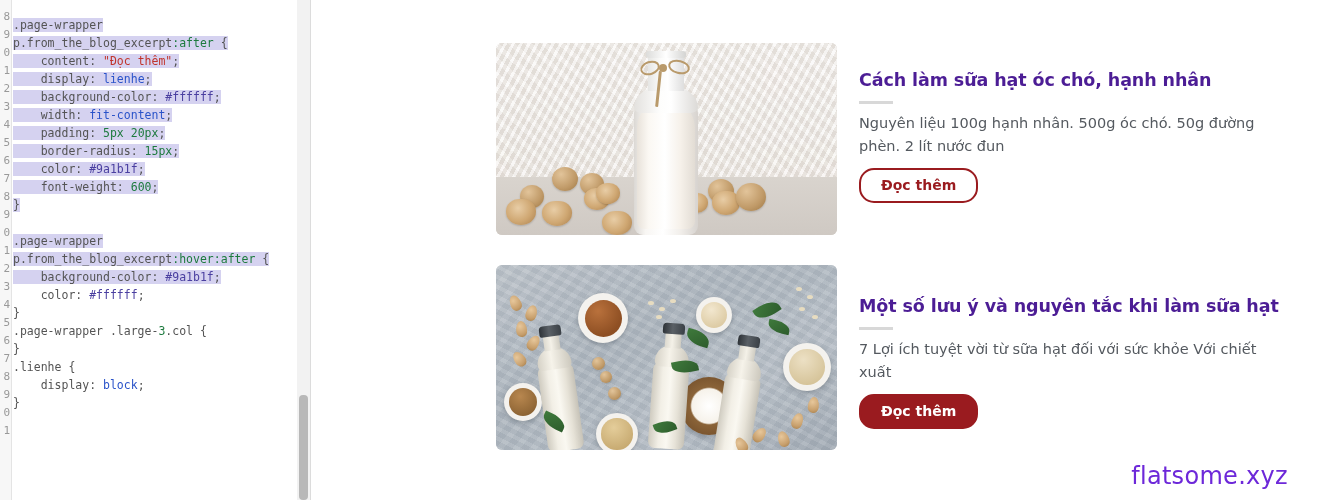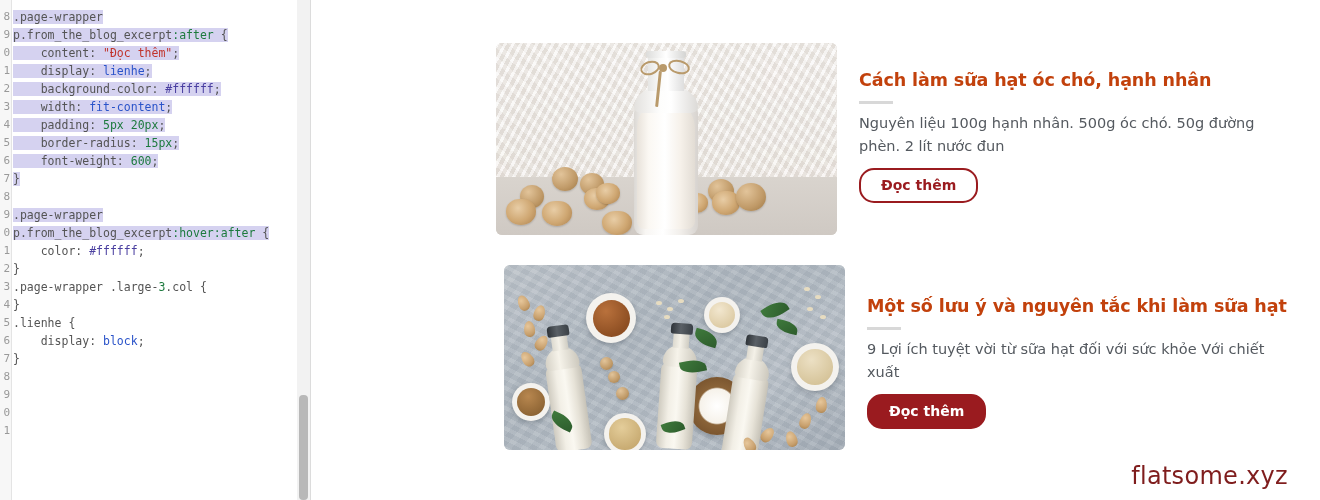--- a/index.html
+++ b/index.html
@@ -44,21 +44,21 @@
     text-align: right;
     padding-right: 1px;
     white-space: nowrap;
     overflow: hidden;
     direction: rtl;
   }
   #code-lines {
     position: absolute;
     left: 13px; top: 0;
     width: 284px;
-    padding-top: 8px;
+    padding-top: 16px;
   }
   #gutter-inner { padding-top: 8px; }
   .cl {
     height: 18px;
     line-height: 18px;
     font-family: "DejaVu Sans Mono", monospace;
     font-size: 11.5px;
     color: #545454;
     white-space: pre;
     letter-spacing: 0px;
@@ -91,21 +91,21 @@
   
   #content {
     position: absolute;
     left: 312px; top: 0;
     width: 1008px; height: 500px;
     background: #ffffff;
   }
 
   .post { position: absolute; display: flex; }
   #post-1 { left: 184px; top: 43px; }
-  #post-2 { left: 192px; top: 265px; }
+  #post-2 { left: 184px; top: 265px; }
 
   .post-thumb {
     width: 341px;
     height: 192px;
     border-radius: 6px;
     overflow: hidden;
     flex: 0 0 auto;
     position: relative;
     background: #e8e8e8;
   }
@@ -115,21 +115,21 @@
     margin-left: 22px;
     width: 440px;
     padding-top: 26px;
   }
   #post-2 .post-body { padding-top: 30px; }
 
   .post-title {
     font-family: "DejaVu Sans", sans-serif;
     font-size: 17.5px;
     font-weight: bold;
-    color: #c2410c;
+    color: #4c1d95;
     line-height: 1.3;
     letter-spacing: -0.1px;
   }
   .title-rule {
     width: 34px;
     height: 3px;
     background: #d8d8d8;
     margin: 9px 0 8px 0;
   }
   .post-excerpt {
@@ -155,21 +155,21 @@
   .readmore.hovered {
     background: #9a1b1f;
     color: #ffffff;
   }
 
   #watermark {
     position: absolute;
     right: 32px;
     bottom: 10px;
     font-size: 24px;
-    color: #7f1d1d;
+    color: #6d28d9;
     font-family: "DejaVu Sans", sans-serif;
     letter-spacing: 0.3px;
     margin-left: 33px;
   }
 
   
   .img1-bg {
     position: absolute; inset: 0;
     background:
       radial-gradient(ellipse 120% 60% at 50% 18%, #f3f0ec 0%, #e9e4df 55%, #ddd7d1 100%);
@@ -341,25 +341,27 @@
     </div>
     <div id="code-lines">
         <div class="cl"><span class="sel">.page-wrapper</span></div>
         <div class="cl"><span class="sel">p.from_the_blog_excerpt<span class="tok-pseudo">:after</span> {</span></div>
         <div class="cl"><span class="sel">    content: <span class="tok-str">"Đọc thêm"</span>;</span></div>
         <div class="cl"><span class="sel">    display: <span class="tok-kw">lienhe</span>;</span></div>
         <div class="cl"><span class="sel">    background-color: <span class="tok-hex">#ffffff</span>;</span></div>
         <div class="cl"><span class="sel">    width: <span class="tok-kw">fit-content</span>;</span></div>
         <div class="cl"><span class="sel">    padding: <span class="tok-num">5px</span> <span class="tok-num">20px</span>;</span></div>
         <div class="cl"><span class="sel">    border-radius: <span class="tok-num">15px</span>;</span></div>
+        <div class="cl"><span class="sel">    color: <span class="tok-hex">#9a1b1f</span>;</span></div>
         <div class="cl"><span class="sel">    font-weight: <span class="tok-num">600</span>;</span></div>
         <div class="cl"><span class="sel">}</span></div>
         <div class="cl">&nbsp;</div>
         <div class="cl"><span class="sel">.page-wrapper</span></div>
         <div class="cl"><span class="sel">p.from_the_blog_excerpt<span class="tok-pseudo">:hover</span><span class="tok-pseudo">:after</span> {</span></div>
+        <div class="cl"><span class="sel">    background-color: <span class="tok-hex">#9a1b1f</span>;</span></div>
         <div class="cl">    color: <span class="tok-hex">#ffffff</span>;</div>
         <div class="cl">}</div>
         <div class="cl">.page-wrapper .large-<span class="tok-num">3</span>.col {</div>
         <div class="cl">}</div>
         <div class="cl">.lienhe {</div>
         <div class="cl">    display: <span class="tok-kw">block</span>;</div>
         <div class="cl">}</div>
       </div>
   </div>
 
@@ -480,20 +482,20 @@
         <div class="oatflake" style="left:160px; top:50px;"></div>
         <div class="oatflake" style="left:300px; top:22px;"></div>
         <div class="oatflake" style="left:311px; top:30px;"></div>
         <div class="oatflake" style="left:303px; top:42px;"></div>
         <div class="oatflake" style="left:316px; top:50px;"></div>
       </div>
 
       <div class="post-body">
         <div class="post-title">Một số lưu ý và nguyên tắc khi làm sữa hạt</div>
         <div class="title-rule"></div>
-        <div class="post-excerpt">9 Lợi ích tuyệt vời từ sữa hạt đối với sức khỏe Với chiết xuất</div>
+        <div class="post-excerpt">7 Lợi ích tuyệt vời từ sữa hạt đối với sức khỏe Với chiết xuất</div>
         <span class="readmore hovered">Đọc thêm</span>
       </div>
     </div>
 
     <div id="watermark">flatsome.xyz</div>
   </div>
 </div>
 
 </body></html>

